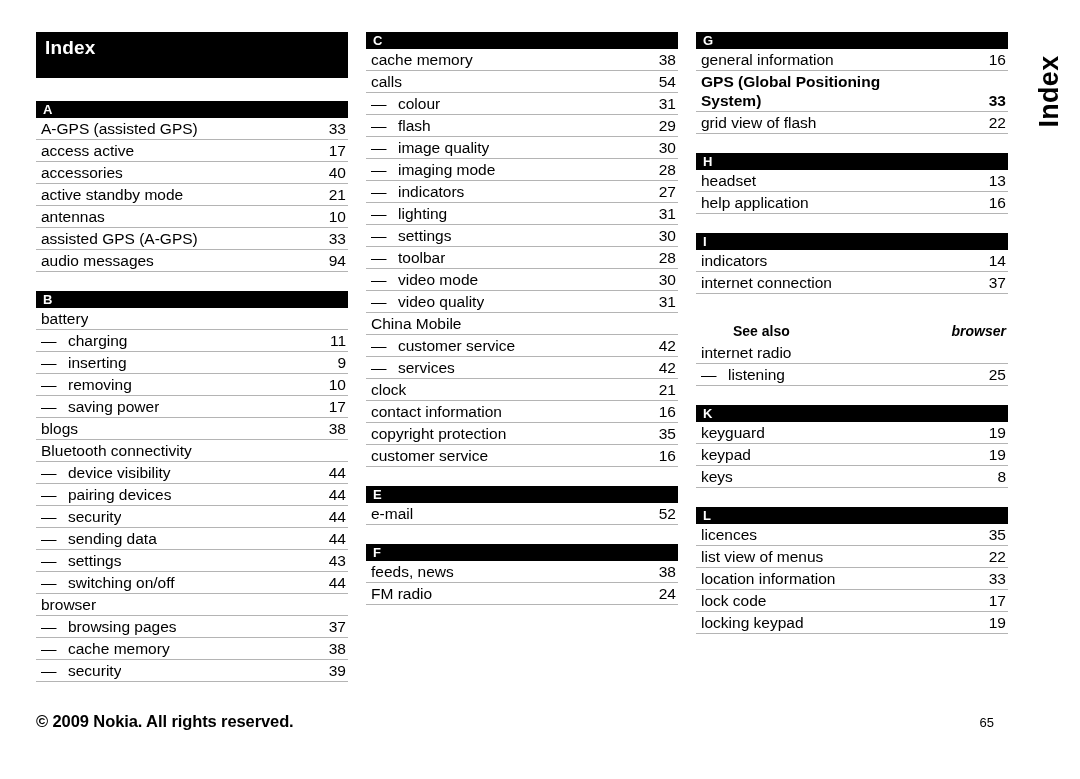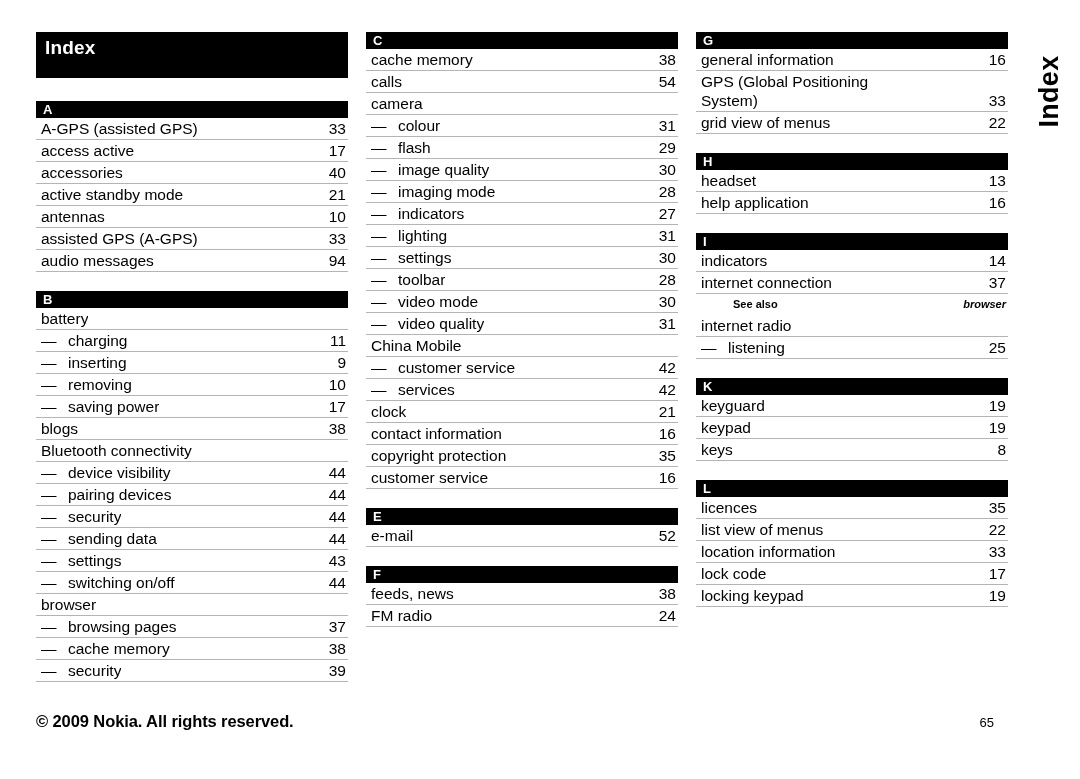--- a/index.html
+++ b/index.html
@@ -132,29 +132,31 @@
 
   
   .entry.wrap {
     display: block;
     white-space: normal;
   }
   .entry.wrap .wrap-line {
     display: flex;
     align-items: center;
     justify-content: space-between;
+    font-weight: bold;
   }
   .entry.wrap .entry-label { white-space: normal; }
 
   
   .entry.seealso {
     border-bottom: none;
     padding-left: 37px;
     font-weight: bold;
-    font-size: 11px;
+    font-size: 14px;
+    margin-top: 27px;
   }
   .entry.seealso .xref-target {
     font-style: italic;
     font-weight: bold;
   }
 
   
   .footer {
     position: absolute;
     left: 36px;
@@ -347,24 +349,20 @@
             </div>
             <div class="entries">
               <div class="entry">
                 <span class="entry-label">cache memory</span>
                 <span class="entry-page">38</span>
               </div>
               <div class="entry">
                 <span class="entry-label">calls</span>
                 <span class="entry-page">54</span>
               </div>
-              <div class="entry">
-                <span class="entry-label">camera</span>
-                <span class="entry-page"></span>
-              </div>
               <div class="entry sub">
                 <span class="entry-label">
                   <span class="dash">—</span>
                   <span>colour</span>
                 </span>
                 <span class="entry-page">31</span>
               </div>
               <div class="entry sub">
                 <span class="entry-label">
                   <span class="dash">—</span>
@@ -507,21 +505,21 @@
               <div class="entry wrap">
                 <div class="wrap-line">
                   <span class="entry-label">GPS (Global Positioning</span>
                 </div>
                 <div class="wrap-line">
                   <span class="entry-label">System)</span>
                   <span class="entry-page">33</span>
                 </div>
               </div>
               <div class="entry">
-                <span class="entry-label">grid view of menus</span>
+                <span class="entry-label">grid view of flash</span>
                 <span class="entry-page">22</span>
               </div>
             </div>
           </div>
           <div class="section">
             <div class="letter-bar">
               <span class="letter-bar-text">H</span>
             </div>
             <div class="entries">
               <div class="entry">

